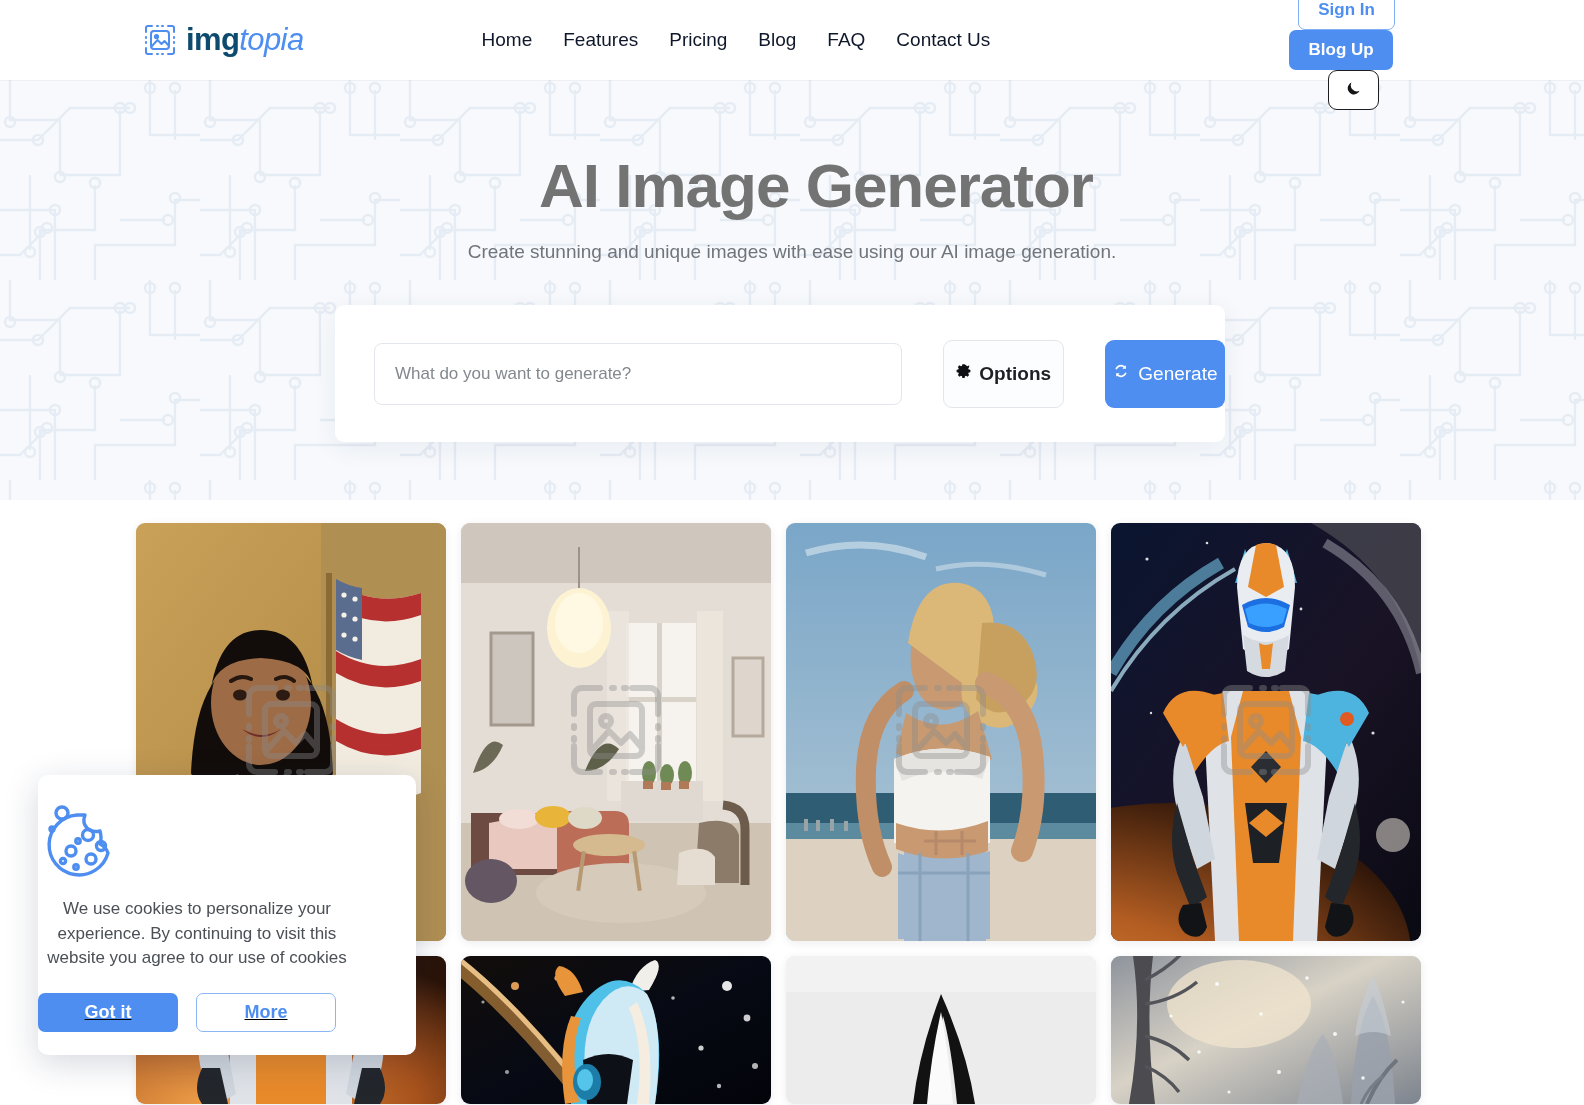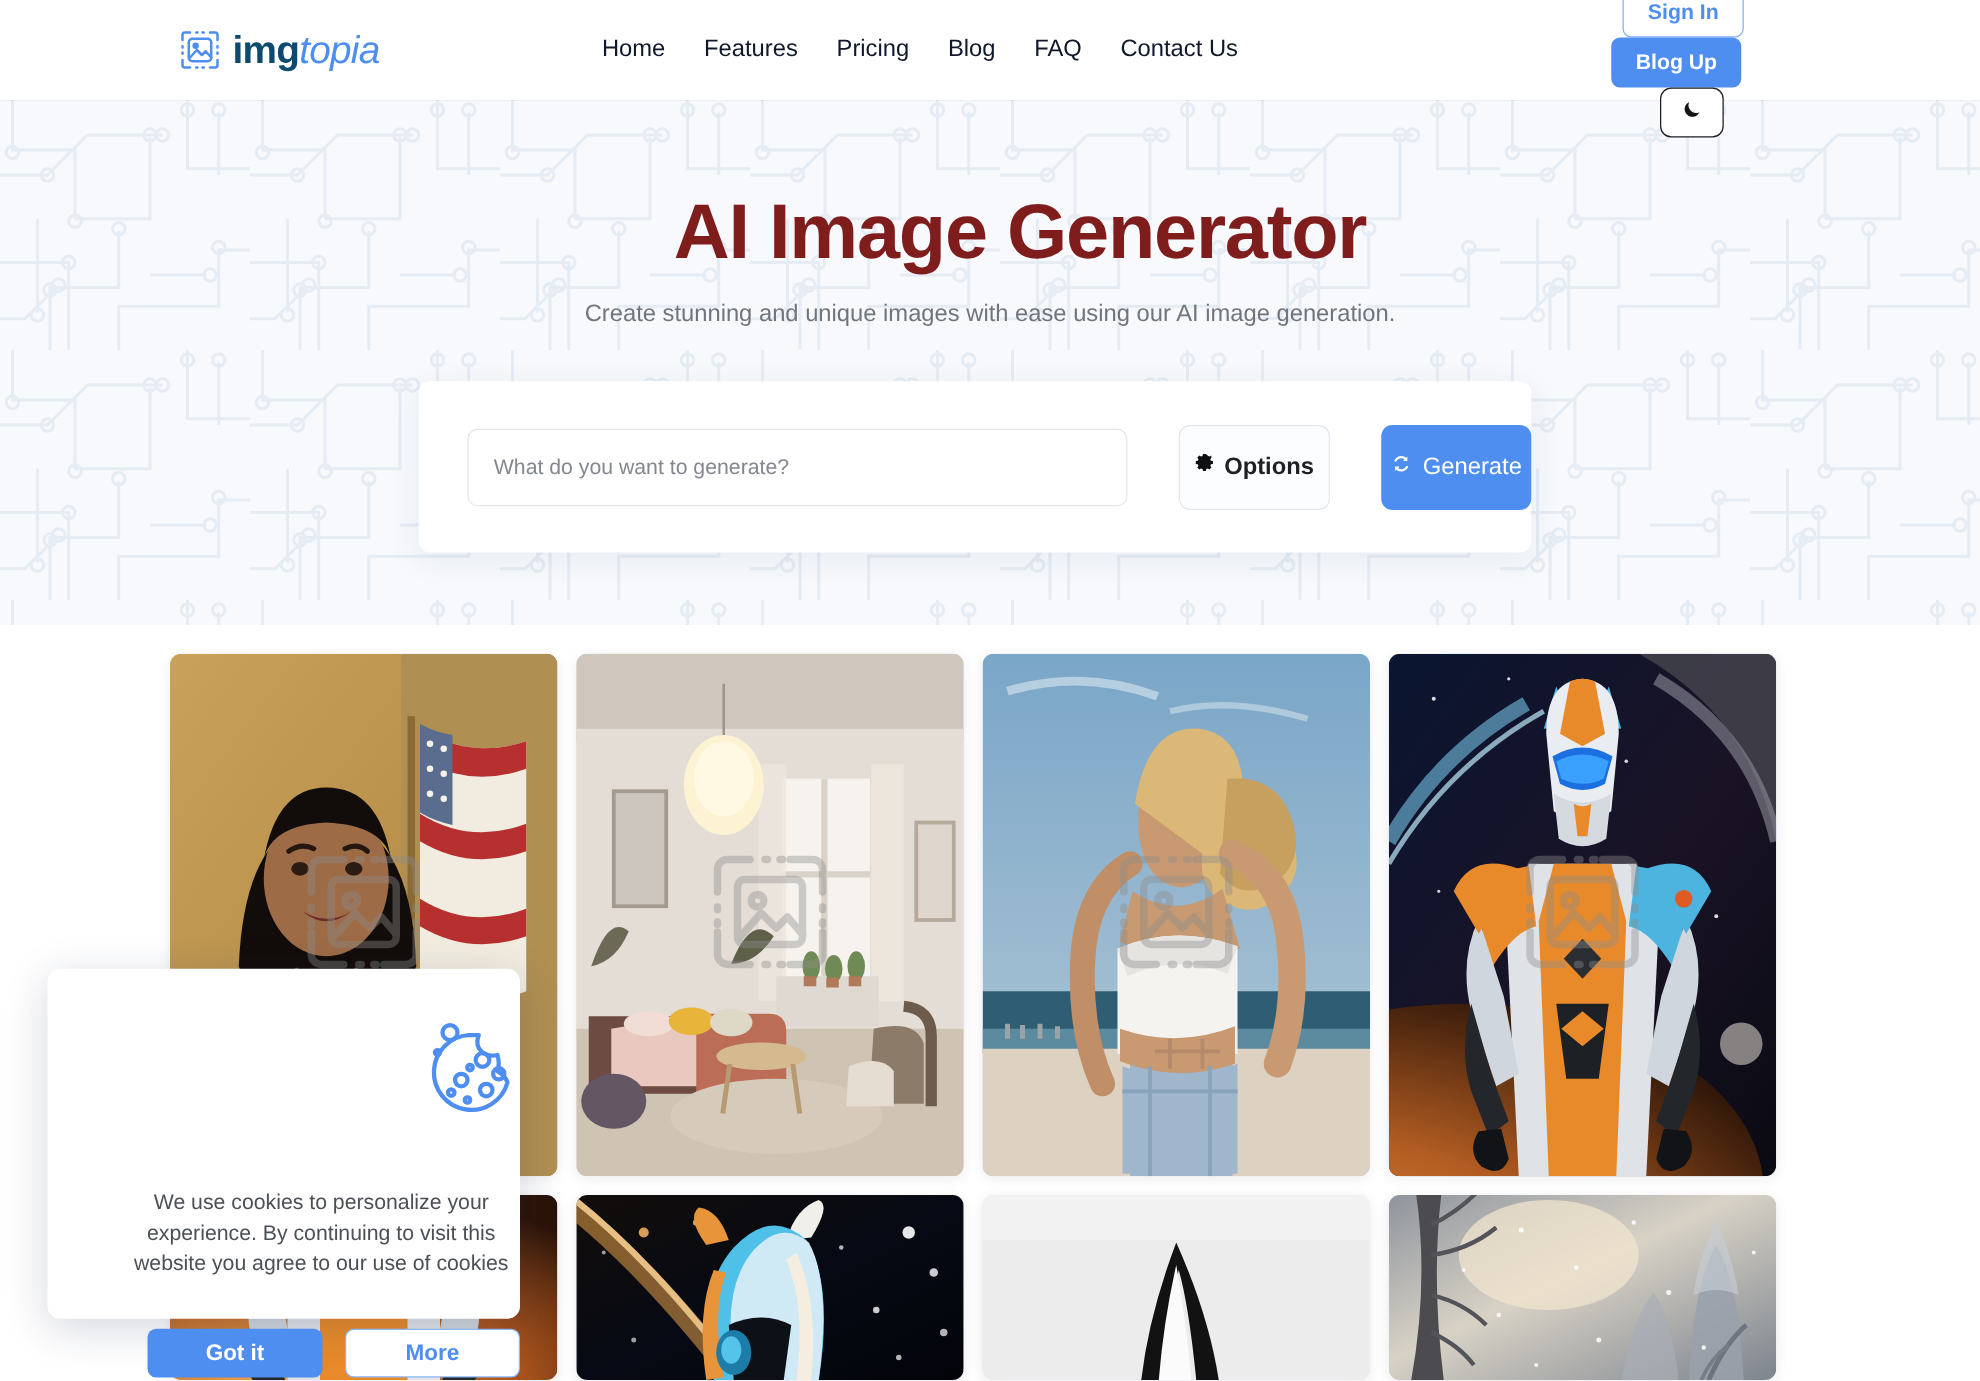--- a/index.html
+++ b/index.html
@@ -57,21 +57,21 @@
 
   
   .hero {
     position: absolute; top: 80px; left: 0; width: 1584px; height: 420px;
     background: #f7f9fc;
     overflow: hidden;
   }
   .hero-bg { position: absolute; inset: 0; opacity: 1; }
   .hero-inner { position: relative; text-align: center; z-index: 2; }
   .hero-title {
-    margin-top: 75px; font-size: 62px; font-weight: 700; color: #7f1d1d;
+    margin-top: 75px; font-size: 62px; font-weight: 700; color: #737373;
     letter-spacing: -1px; line-height: 1; padding-left: 48px;
   }
   .hero-sub { margin-top: 24px; font-size: 19px; color: #70757c; }
 
   
   .gen-card {
     position: absolute; left: 335px; top: 305px;
     width: 890px; height: 137px;
     background: #ffffff; border-radius: 9px;
     box-shadow: 0 6px 26px rgba(30,50,90,0.07);
@@ -123,29 +123,28 @@
     opacity: 0.40; pointer-events: none;
   }
 
   
   .cookie {
     position: absolute; left: 38px; top: 775px;
     width: 378px; height: 280px;
     background: #ffffff; border-radius: 10px;
     box-shadow: 0 8px 34px rgba(25,40,80,0.18);
     z-index: 60;
-    display: flex; flex-direction: column; align-items: flex-end;
-    padding-top: 39px;
-    gap: 39px;
+    display: flex; flex-direction: column; align-items: flex-start;
+    padding-top: 26px;
   }
   .cookie-text {
     margin-top: 12px; width: 318px; text-align: center;
     font-size: 17px; line-height: 1.45; color: #4b5056;
   }
-  .cookie-actions { display: flex; gap: 18px; }
+  .cookie-actions { margin-top: 22px; display: flex; gap: 18px; text-decoration: underline; }
   .btn-gotit {
     width: 140px; height: 39px; border: none; border-radius: 7px;
     background: #4d8ef0; color: #fff; font-size: 18px; font-weight: 700;
     display: flex; align-items: center; justify-content: center; cursor: pointer;
   }
   .btn-more {
     width: 140px; height: 39px; border: 1.5px solid #8ab6f5; border-radius: 7px;
     background: #fff; color: #4d8ef0; font-size: 18px; font-weight: 700;
     display: flex; align-items: center; justify-content: center; cursor: pointer;
   }

